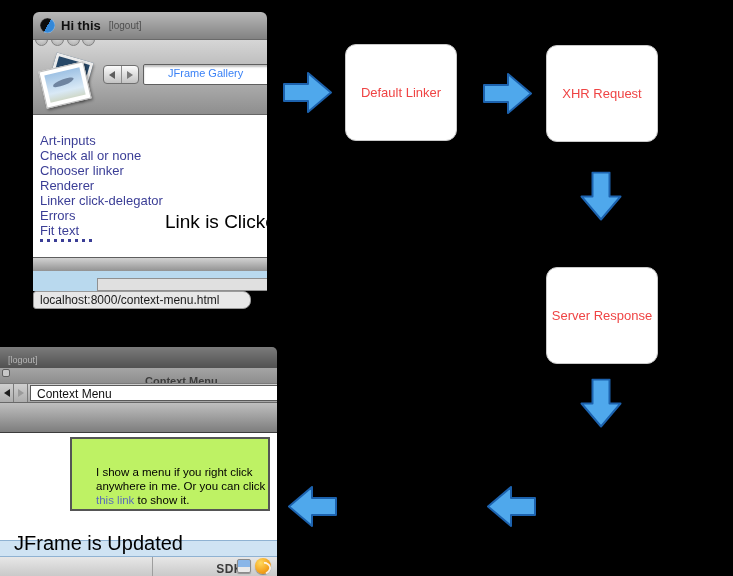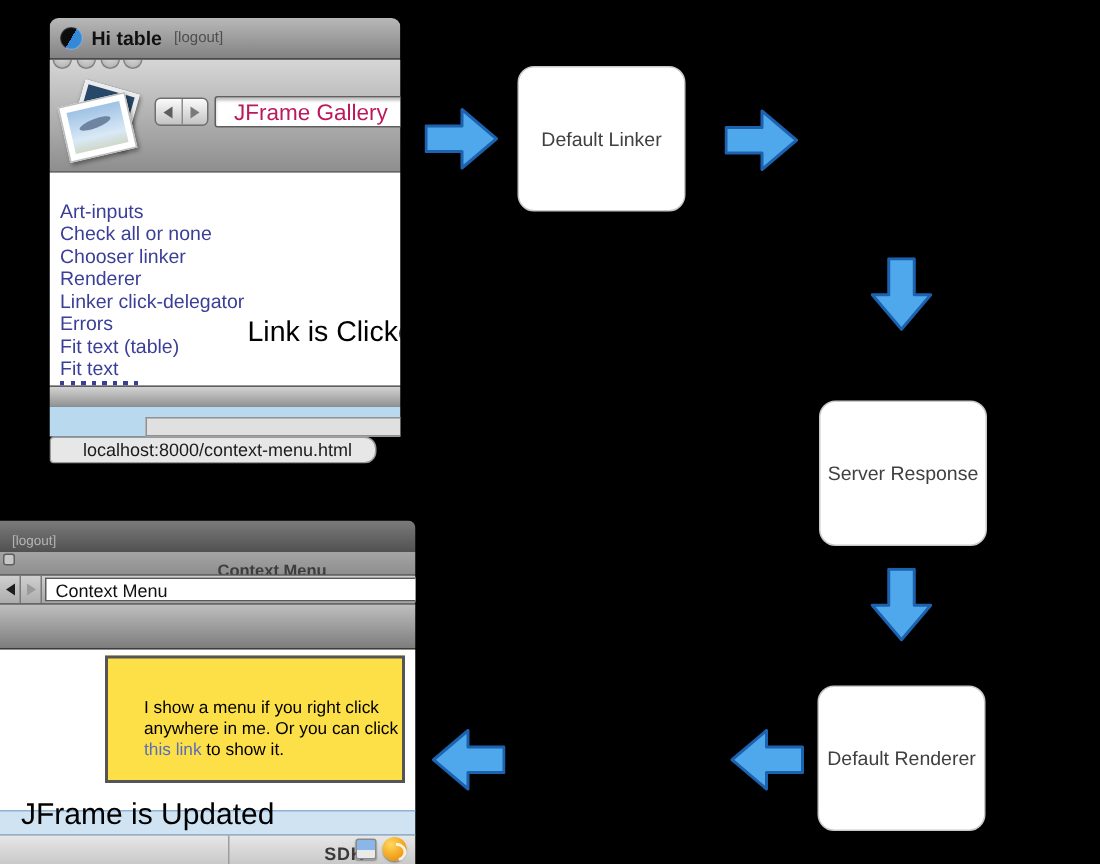--- a/index.html
+++ b/index.html
@@ -4,21 +4,21 @@
 <style>
   * { margin:0; padding:0; box-sizing:border-box; }
   html,body { background:#000; }
   body { font-family:"Liberation Sans", sans-serif; }
   .canvas { position:relative; width:733px; height:576px; background:#000; overflow:hidden; }
 
   
   .node { position:absolute; width:112px; height:97px; background:#fff;
           border:1px solid #c9c9c9; border-radius:11px;
           display:flex; align-items:center; justify-content:center;
-          font-size:13px; color:#404040; text-align:right; }
+          font-size:13px; color:#ef4444; text-align:right; }
   .node-default-linker   { left:345px; top:44px; }
   .node-xhr-request      { left:546px; top:45px; }
   .node-server-response  { left:546px; top:255px;margin-top:12px; }
   .node-default-renderer { left:545px; top:457px; }
   .node-filters          { left:345px; top:457px; }
 
   .arrow { position:absolute; width:50px; height:43px; }
   .arrow svg { display:block; width:100%; height:100%; }
   .arrow polygon { fill:#4FA8EC; stroke:#1C62AE; stroke-width:2; stroke-linejoin:round; }
   .arrow.down { transform:rotate(90deg); }
@@ -60,35 +60,35 @@
   .tb-nav { position:absolute; left:70px; top:25px; width:36px; height:19px;
             border:1px solid #6f6f6f; border-radius:4px;
             background:linear-gradient(#fbfbfb,#c3c3c3); display:flex; }
   .tb-nav .cell { flex:1; display:flex; align-items:center; justify-content:center; }
   .tb-nav .cell:first-child { border-right:1px solid #8d8d8d; }
   .tri-left  { width:0; height:0; border-top:4px solid transparent; border-bottom:4px solid transparent; border-right:6px solid #5d5d5d; }
   .tri-right { width:0; height:0; border-top:4px solid transparent; border-bottom:4px solid transparent; border-left:6px solid #7a7a7a; }
   .tb-field { position:absolute; left:110px; top:24px; width:135px; height:21px;
               background:#fff; border:1px solid #5f5f5f; border-radius:2px;
               box-shadow:inset 0 2px 2px rgba(0,0,0,.25);
-              font-size:15px; color:#be185d; padding:2px 0 0 12px; white-space:nowrap; }
+              font-size:11px; color:#3b82f6; padding:2px 0 0 24px; white-space:nowrap; }
   .tb-content { position:relative; height:142px; background:#fff; padding:18px 0 0 7px; overflow:hidden; }
   .tb-link { font-size:13px; line-height:15px; color:#3b3e96; white-space:nowrap; cursor:pointer; }
   .tb-link.active { text-decoration:underline; }
   .clip-sliver { width:52px; height:3px; margin-top:1px;
                  background:repeating-linear-gradient(90deg,#3b3e96 0 3px,transparent 3px 7px); }
   .overlay-top { position:absolute; left:132px; top:199px; font-size:19px; color:#000;
                  white-space:nowrap; z-index:4; }
   .tb-scrollstrip { height:14px; background:linear-gradient(#d2d2d2,#929292); border-top:1px solid #5e5e5e; }
   .tb-blueband { position:relative; height:20px; background:#b9d9ee; }
   .tb-tab { position:absolute; left:64px; right:0; top:7px; height:13px;
             background:#e0e0e0; border:1px solid #909090; border-right:none; }
   .tb-tooltip { width:218px; height:18px; background:#e7e7e7; border:1px solid #9a9a9a;
                 border-radius:3px 8px 8px 3px; font-size:12px; color:#1b1b1b;
-                padding:1px 0 0 6px; white-space:nowrap; overflow:hidden;text-align:center; }
+                padding:1px 0 0 6px; white-space:nowrap; overflow:hidden; }
 
   
   .win-bot { position:absolute; left:0; top:347px; width:277px; height:229px; overflow:hidden; }
   .bb-titlebar { height:21px; background:linear-gradient(#7b7b7b,#515151);
                  border-radius:0 5px 0 0; display:flex; align-items:flex-end;
                  padding:0 0 3px 8px; }
   .bb-logout { font-size:9px; color:#b5b5b5; }
   .bb-strip { position:relative; height:15px; background:linear-gradient(#a4a4a4,#8e8e8e); overflow:hidden; }
   .bb-frag { position:absolute; left:2px; top:1px; width:8px; height:8px;
              background:#c7c7c7; border:1px solid #5f5f5f; border-radius:2px; }
@@ -98,22 +98,22 @@
                 border-top:1px solid #7a7a7a; border-bottom:1px solid #686868;
                 display:flex; align-items:stretch; }
   .bb-btn { width:14px; display:flex; align-items:center; justify-content:center;
             background:linear-gradient(#cfcfcf,#adadad); border-right:1px solid #7a7a7a; }
   .bb-tri-left { width:0; height:0; border-top:4px solid transparent; border-bottom:4px solid transparent; border-right:6px solid #1e1e1e; }
   .bb-tri-right{ width:0; height:0; border-top:4px solid transparent; border-bottom:4px solid transparent; border-left:6px solid #9a9a9a; }
   .bb-field { flex:1; margin:1px -3px 1px 2px; background:#fff; border:1px solid #5a5a5a;
               font-size:12px; color:#101010; padding:1px 0 0 6px; white-space:nowrap; }
   .bb-gradzone { height:30px; background:linear-gradient(#bfbfbf,#7d7d7d); border-bottom:1px solid #3c3c3c; }
   .bb-content { position:relative; height:107px; background:#fff; }
-  .bb-graybox { position:absolute; left:70px; top:4px; width:200px; height:85px;
-                background:#fde047; border:2px solid #555; overflow:hidden; }
+  .bb-graybox { position:absolute; left:70px; top:4px; width:200px; height:74px;
+                background:#bef264; border:2px solid #555; overflow:hidden; }
   .bb-paratext { margin:26px 0 0 24px; width:170px; font-size:11.5px; line-height:14px; color:#000; }
   .bb-paratext .menulink { color:#5a6db8; cursor:pointer; }
   .bb-blueband { height:17px; background:#cfe3f3; border-top:1px solid #8fb2d2; border-bottom:1px solid #8fb2d2; }
   .overlay-bot { position:absolute; left:14px; top:185px; font-size:20px; color:#000;
                  white-space:nowrap; z-index:5; }
   .bb-statusbar { position:relative; height:19px; background:linear-gradient(#e7e7e7,#c9c9c9); }
   .bb-divider { position:absolute; left:152px; top:0; width:1px; height:100%; background:#9e9e9e; }
   .bb-sdk { position:absolute; right:34px; top:5px; font-size:12px; font-weight:bold;
             color:#3a3a3a; letter-spacing:.5px; }
   .photo-icon { position:absolute; right:26px; top:2px; width:14px; height:14px;
@@ -125,22 +125,22 @@
   .swirl-icon::after { content:""; position:absolute; left:4px; top:4px; width:8px; height:8px;
                 border-radius:50%; border:2px solid rgba(255,255,255,.85); border-bottom-color:transparent;
                 border-left-color:transparent; transform:rotate(35deg); }
 </style>
 </head>
 <body>
 
 <div class="canvas">
 
   <div class="node node-default-linker">Default Linker</div>
+  <div class="node node-xhr-request">XHR Request</div>
   <div class="node node-server-response">Server Response</div>
-  <div class="node node-default-renderer">Default Renderer</div>
 
   <div class="arrow a1">
     <svg viewBox="0 0 50 43">
         <polygon points="1,13 25,13 25,2 48,21.5 25,41 25,30 1,30"></polygon>
       </svg>
     </div>
   <div class="arrow a2">
     <svg viewBox="0 0 50 43">
         <polygon points="1,13 25,13 25,2 48,21.5 25,41 25,30 1,30"></polygon>
       </svg>
@@ -162,21 +162,21 @@
     </div>
   <div class="arrow left a6">
     <svg viewBox="0 0 50 43">
         <polygon points="1,13 25,13 25,2 48,21.5 25,41 25,30 1,30"></polygon>
       </svg>
     </div>
 
   <div class="win-top">
     <div class="tb-titlebar">
       <div class="tb-logo"></div>
-      <div class="tb-title">Hi table</div>
+      <div class="tb-title">Hi this</div>
       <div class="tb-logout">[logout]</div>
     </div>
     <div class="tb-toolbar">
       <div class="tb-circle tb-c1"></div>
       <div class="tb-circle tb-c2"></div>
       <div class="tb-circle tb-c3"></div>
       <div class="tb-circle tb-c4"></div>
       <div class="gallery-icon">
         <div class="gallery-back"></div>
         <div class="gallery-front">
@@ -193,21 +193,20 @@
       </div>
       <div class="tb-field">JFrame Gallery</div>
     </div>
     <div class="tb-content">
       <div class="tb-link">Art-inputs</div>
       <div class="tb-link">Check all or none</div>
       <div class="tb-link">Chooser linker</div>
       <div class="tb-link">Renderer</div>
       <div class="tb-link">Linker click-delegator</div>
       <div class="tb-link">Errors</div>
-      <div class="tb-link">Fit text (table)</div>
       <div class="tb-link">Fit text</div>
       <div class="clip-sliver"></div>
     </div>
     <div class="overlay-top">Link is Clicked</div>
     <div class="tb-scrollstrip"></div>
     <div class="tb-blueband">
       <div class="tb-tab"></div>
     </div>
     <div class="tb-tooltip">localhost:8000/context-menu.html</div>
   </div>

